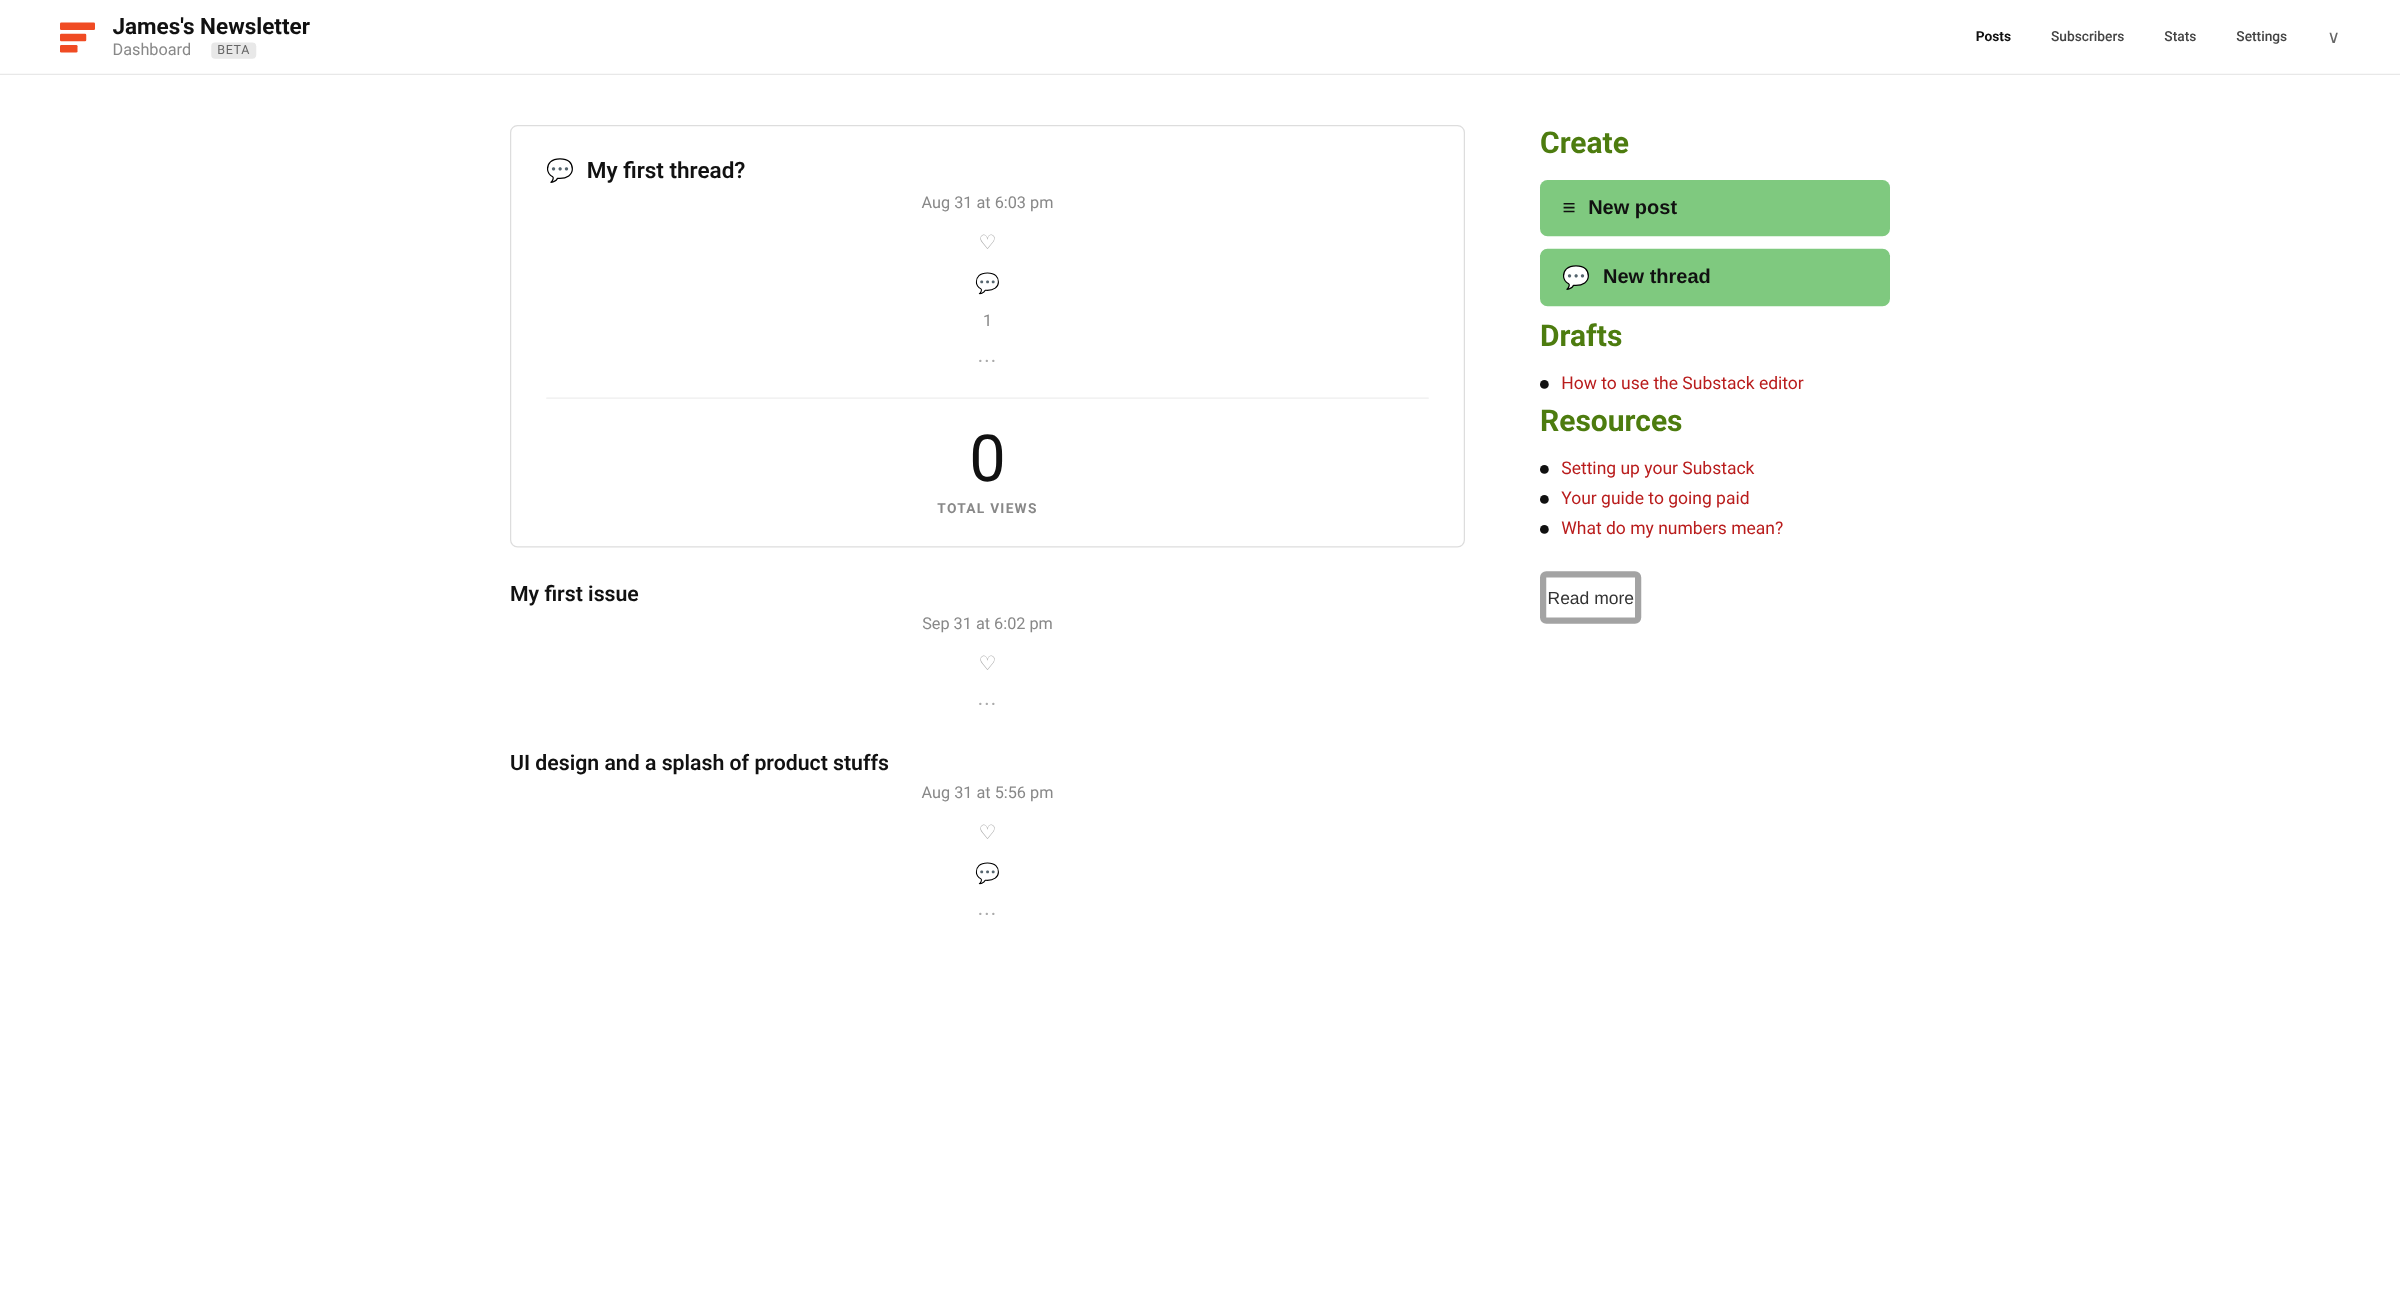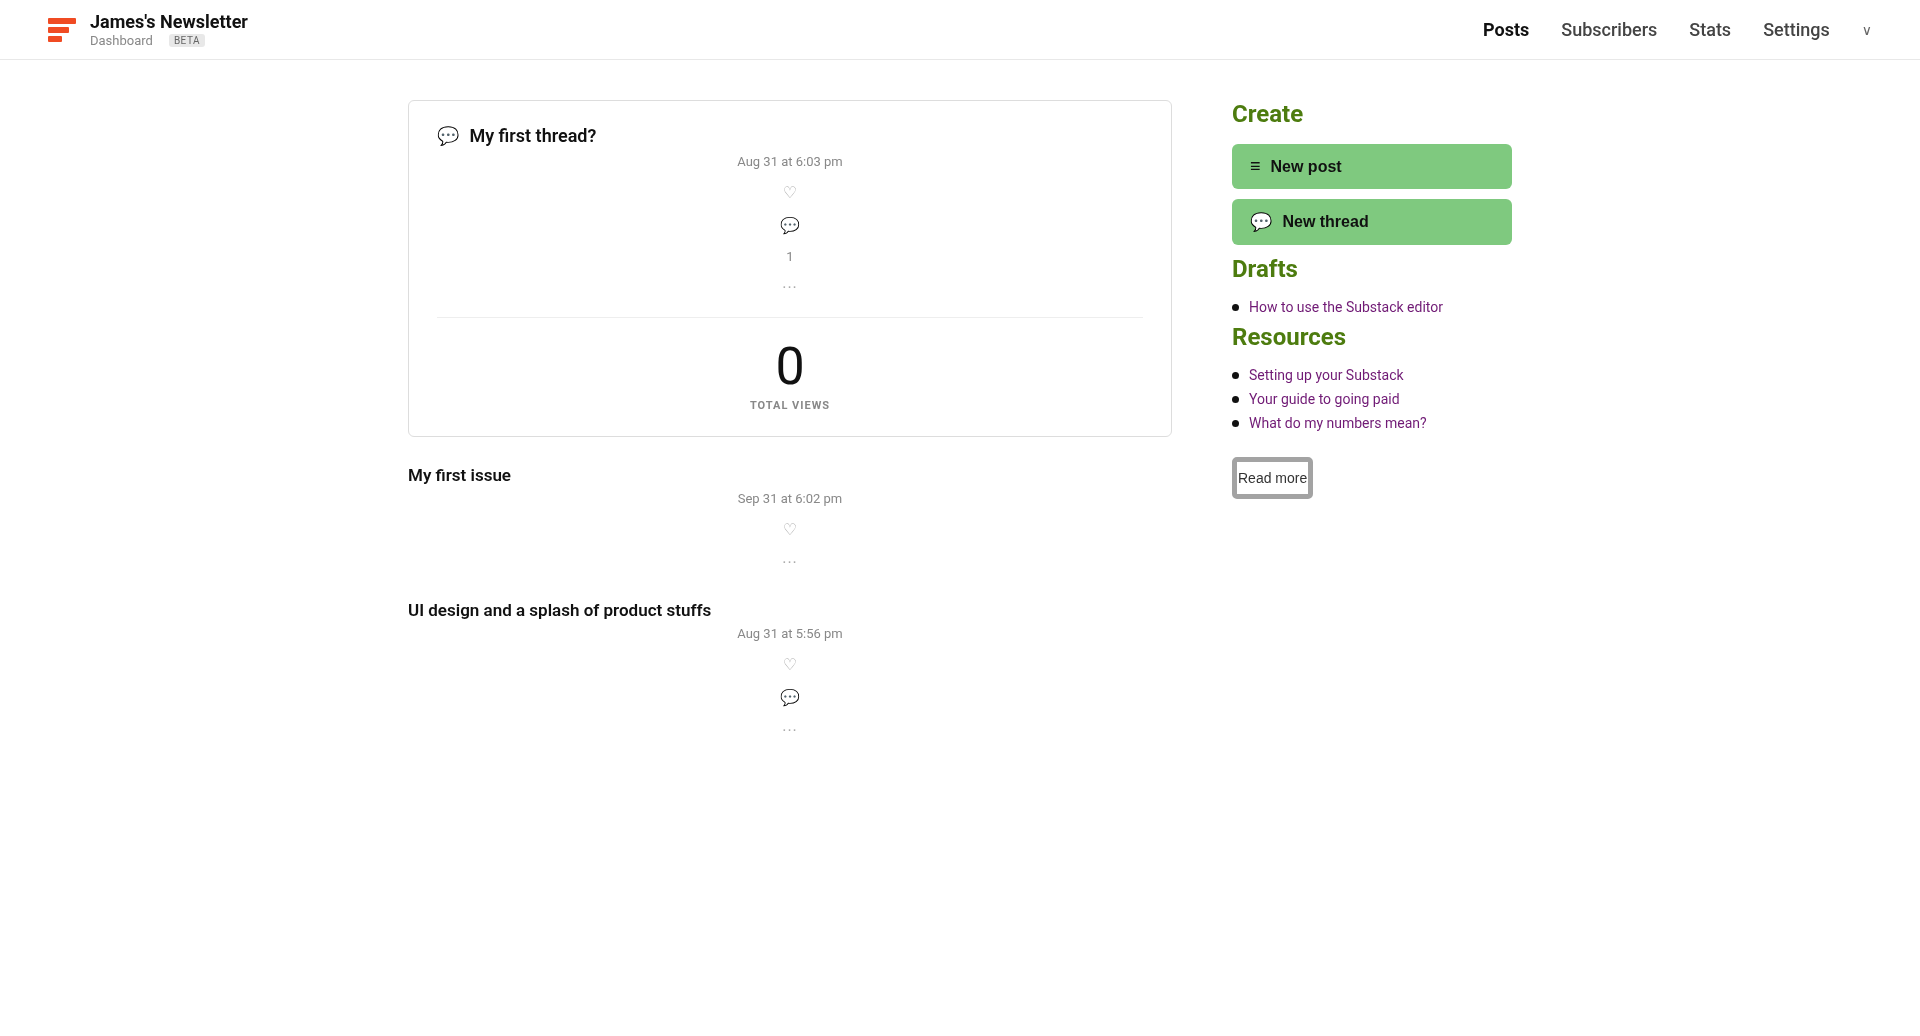--- a/index.html
+++ b/index.html
@@ -65,21 +65,21 @@
       border-radius: 3px;
       text-transform: uppercase;
       letter-spacing: 0.5px;
     }
     .header-nav {
       display: flex;
       align-items: center;
       gap: 32px;
     }
     .nav-item {
-      font-size: 18px;
+      font-size: 11px;
       font-weight: 500;
       color: #444;
       cursor: pointer;
       text-decoration: none;
     }
     .nav-item.active {
       font-weight: 700;
       color: #111;
     }
     .nav-chevron {
@@ -212,21 +212,21 @@
 
     .bullet-list {
       list-style: none;
       padding: 0;
     }
     .bullet-list li {
       display: flex;
       align-items: flex-start;
       gap: 10px;
       font-size: 14px;
-      color: #701a75;
+      color: #b91c1c;
       margin-bottom: 8px;
       cursor: pointer;
       text-align: center;
     }
     .bullet-dot {
       width: 7px;
       height: 7px;
       background: #111;
       border-radius: 50%;
       margin-top: 5px;

